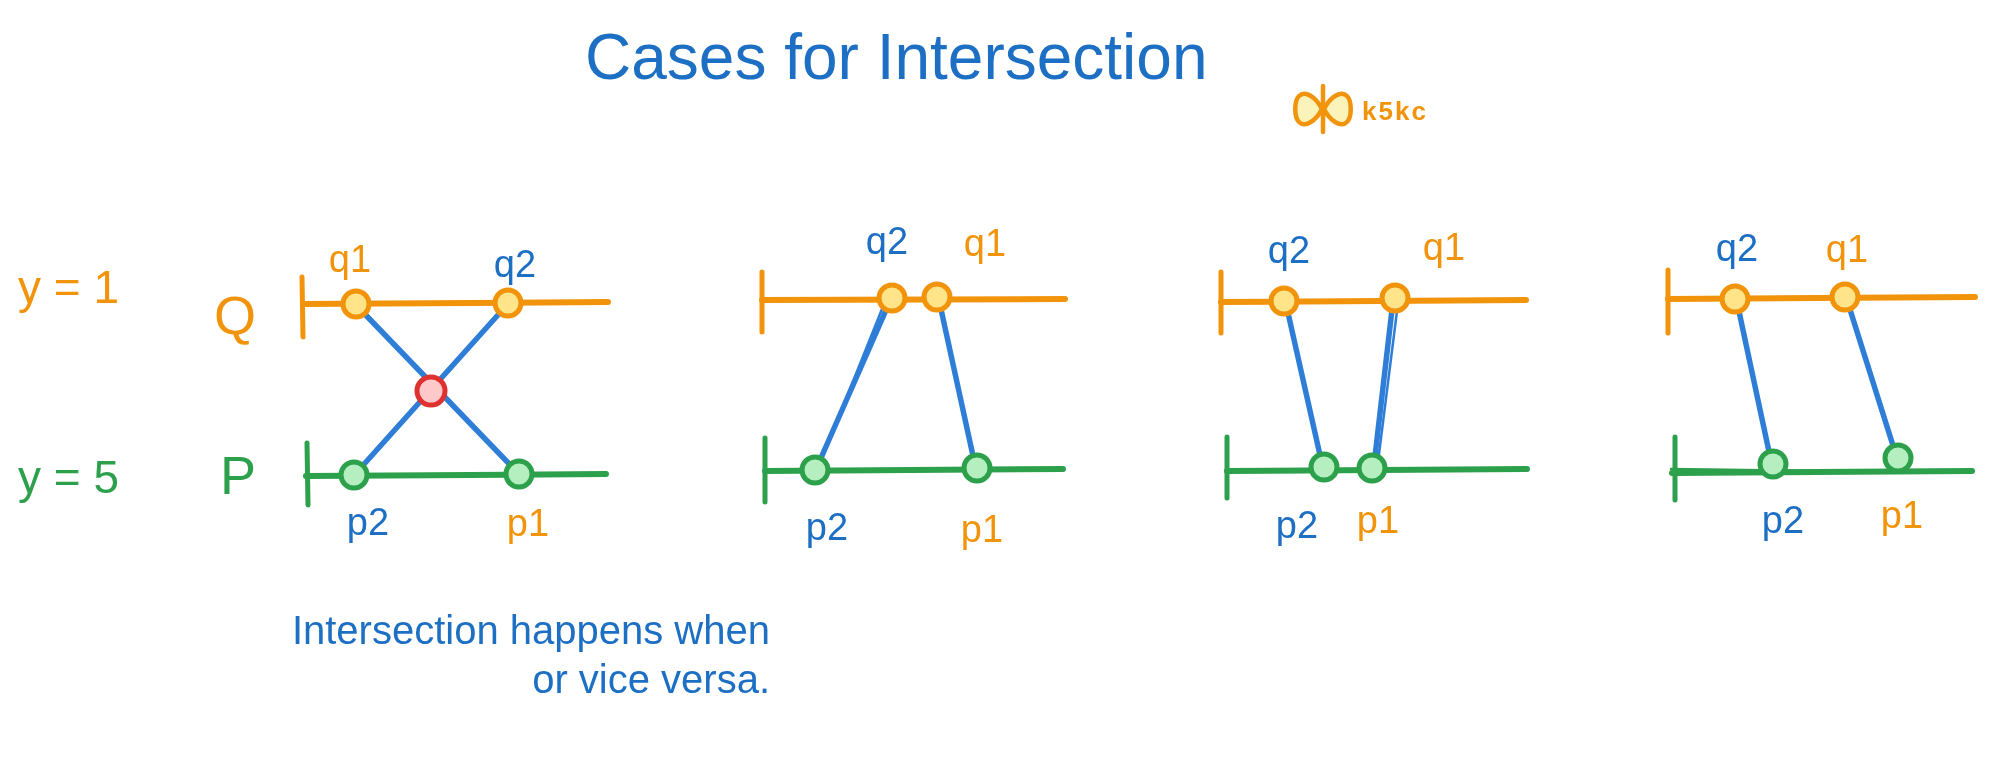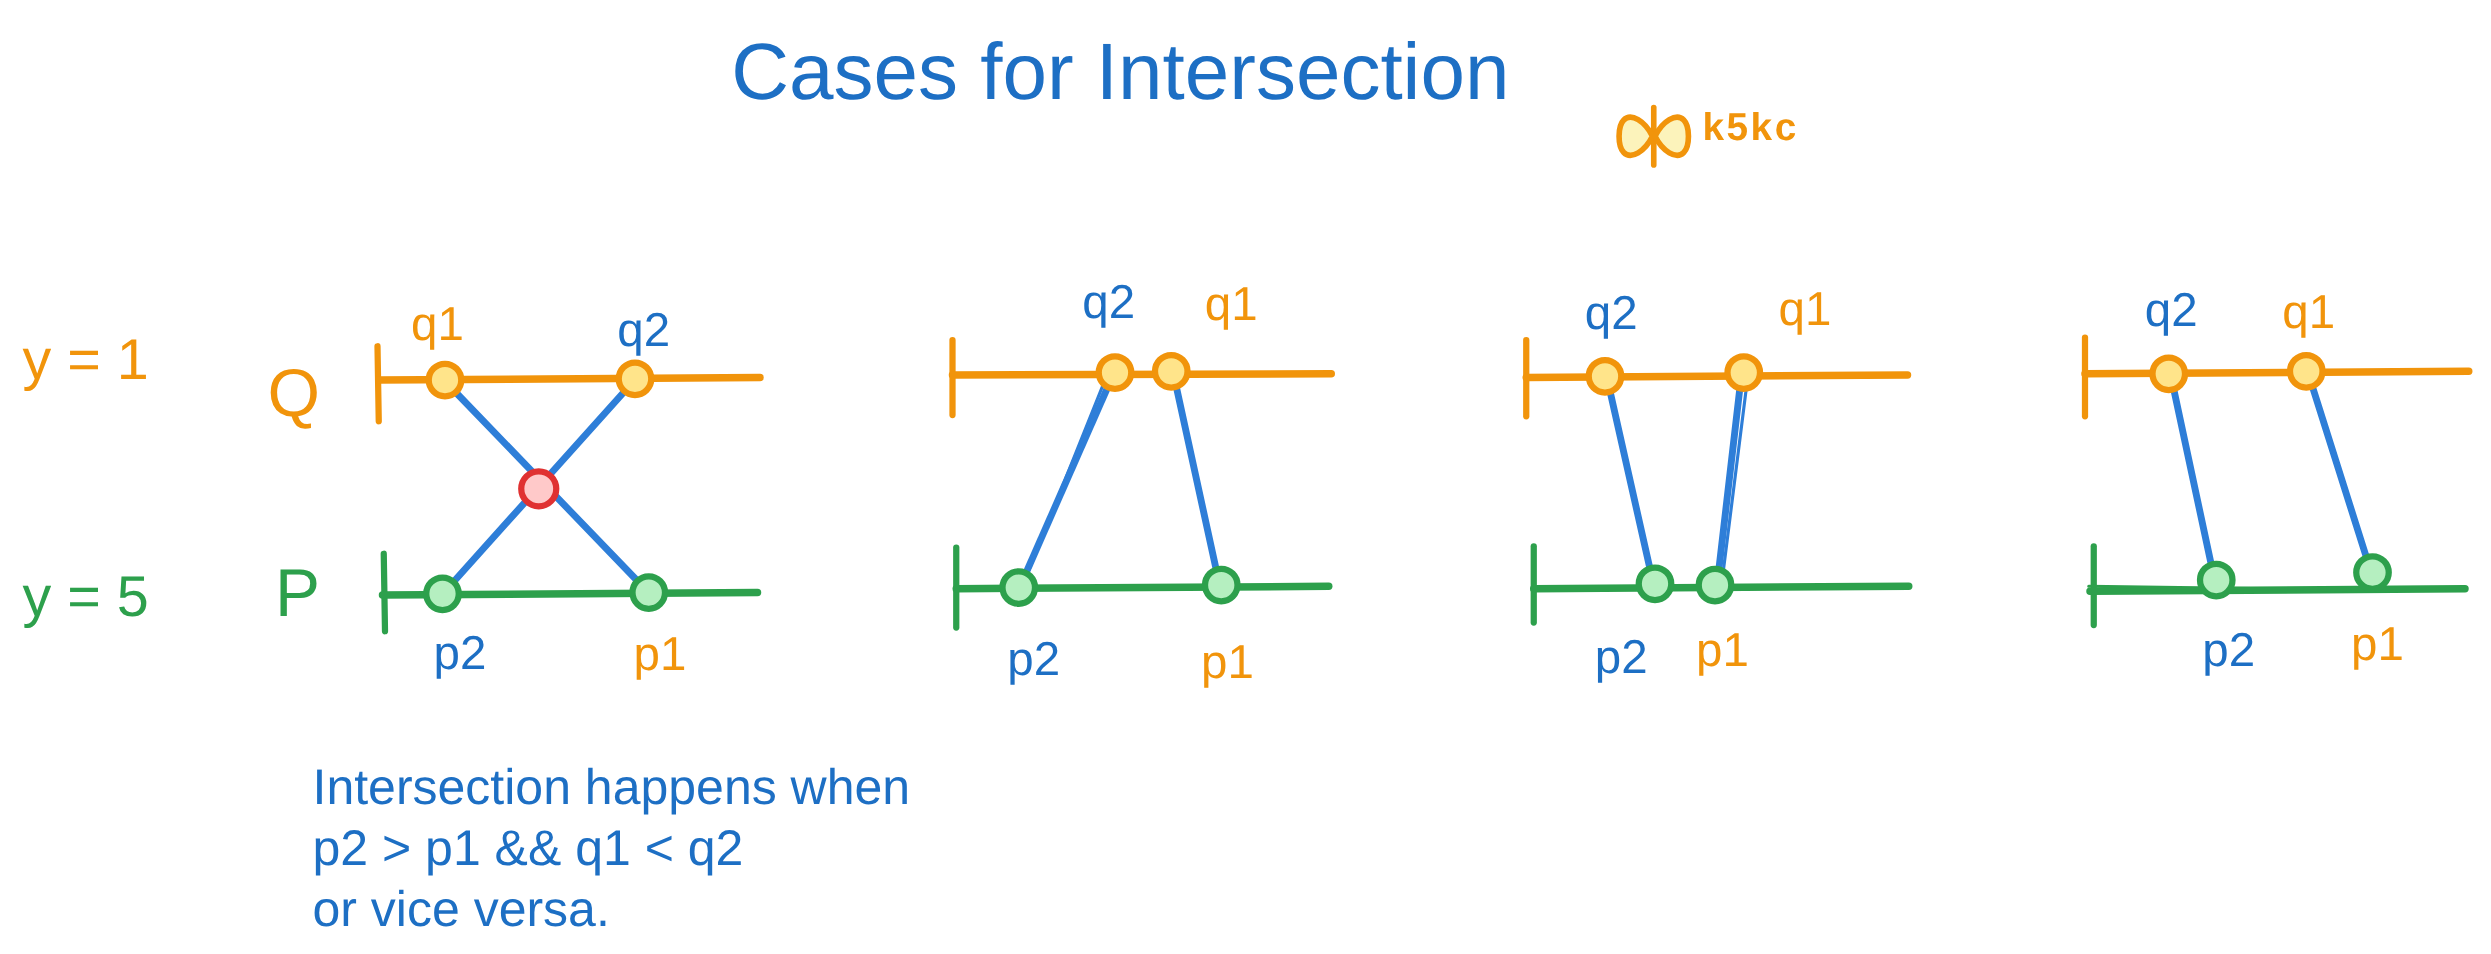--- a/index.html
+++ b/index.html
@@ -3,26 +3,26 @@
 <meta charset="utf-8">
 <style>
   html,body{margin:0;padding:0;background:#ffffff;}
   #stage{position:relative;width:1993px;height:763px;background:#ffffff;overflow:hidden;
          font-family:"Liberation Sans",sans-serif;}
   .abs{position:absolute;white-space:nowrap;}
   .c-titleblue{color:#1d6fc4;}
   .c-orange{color:#f1940b;}
   .c-green{color:#2da04c;}
   #title{left:585px;top:20px;font-size:64px;letter-spacing:0px;}
-  #logo-text{left:1362px;top:84px;font-size:31px;font-weight:700;letter-spacing:2px;}
+  #logo-text{left:1362px;top:96px;font-size:26px;font-weight:700;letter-spacing:2px;}
   #y1-label{left:18px;top:260px;font-size:46px;}
   #y0-label{left:18px;top:450px;font-size:46px;}
   #q-name{left:214px;top:284px;font-size:54px;}
   #p-name{left:220px;top:444px;font-size:54px;}
-  #note{left:250px;top:606px;width:520px;text-align:left;font-size:40px;line-height:49px;}
+  #note{left:250px;top:606px;width:520px;text-align:right;font-size:40px;line-height:49px;}
   svg{position:absolute;left:0;top:0;}
   
   .st-orange{stroke:#f1940b;}
   .st-green{stroke:#2da04c;}
   .st-blue{stroke:#2e7ed8;}
   .st-red{stroke:#e03131;}
   .dot-q{fill:#ffe48a;}
   .dot-p{fill:#b5efc0;}
   .dot-x{fill:#ffc9c9;}
   .lobe{fill:#fcf3bb;}
@@ -124,17 +124,16 @@
       <circle cx="1898" cy="458" r="13" class="st-green dot dot-p"></circle>
       <text x="1737" y="261" class="pt t-blue">q2</text>
       <text x="1847" y="262" class="pt t-orange">q1</text>
       <text x="1783" y="533" class="pt t-blue">p2</text>
       <text x="1902" y="528" class="pt t-orange">p1</text>
     </g>
   </svg>
 
   <div id="note" class="abs c-titleblue">
     <div>Intersection happens when</div>
-    <div>p2 &gt; p1 &amp;&amp; q1 &lt; q2</div>
     <div>or vice versa.</div>
   </div>
 
 </div>
 
 </body></html>

